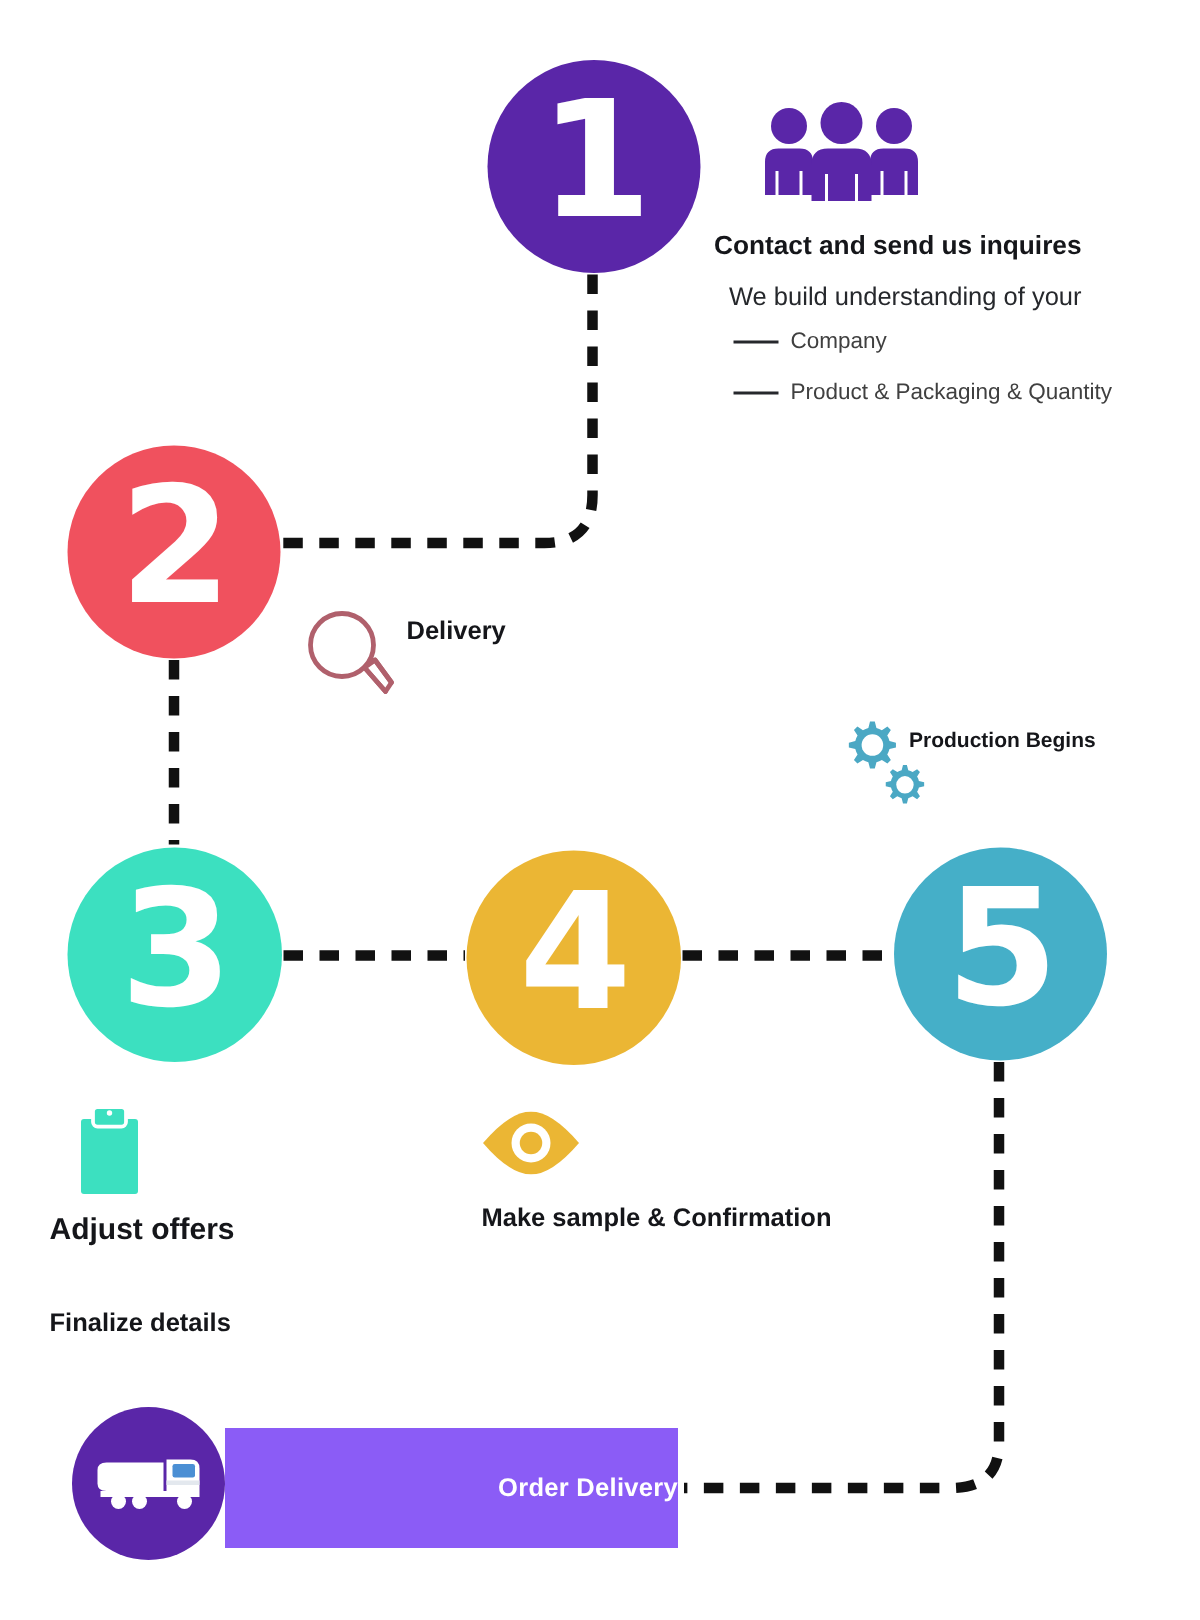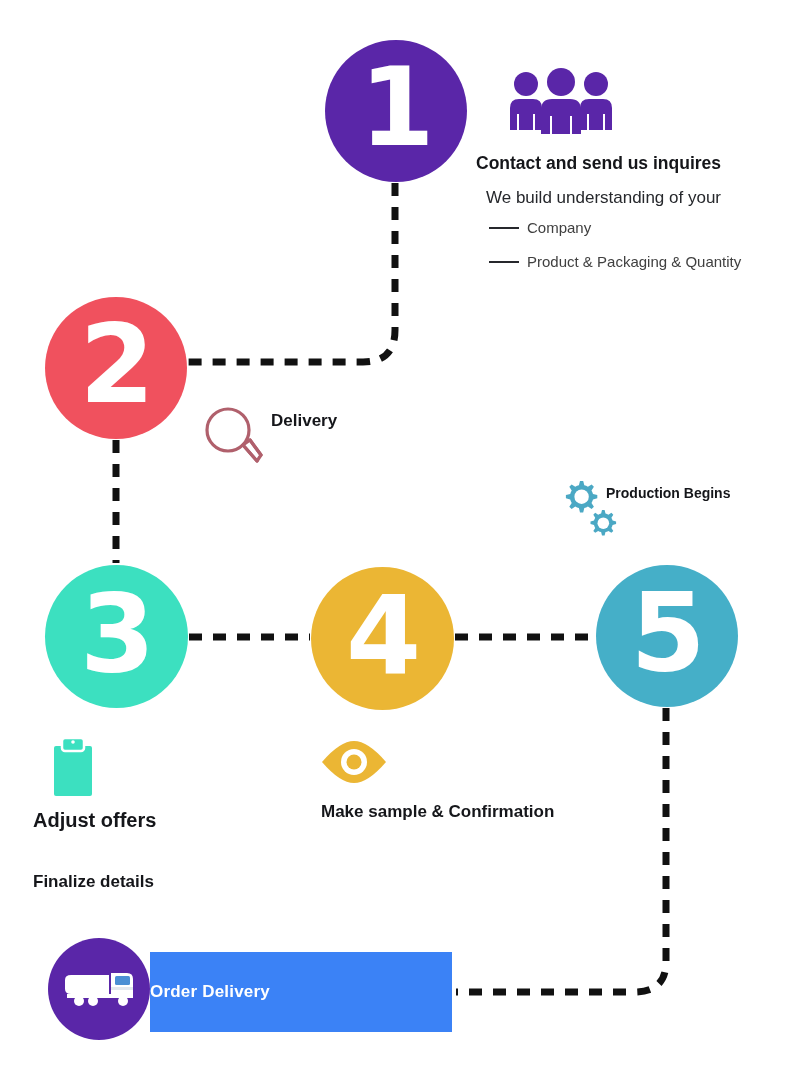--- a/index.html
+++ b/index.html
@@ -109,24 +109,24 @@
   #people-icon { left: 508px; top: 68px; width: 106px; height: 66px; }
   #magnifier-icon { left: 203px; top: 405px; width: 62px; height: 68px; }
   #gears-icon { left: 561px; top: 479px; width: 60px; height: 62px; }
   #clipboard-icon { left: 50px; top: 736px; width: 46px; height: 62px; }
   #eye-icon { left: 320px; top: 741px; width: 68px; height: 42px; }
 
   
   #delivery-bar {
     left: 150px; top: 952px;
     width: 302px; height: 80px;
-    background: #3b82f6;
-    display: flex;
-    align-items: center;
-    justify-content: flex-start;
+    background: #8b5cf6;
+    display: flex;
+    align-items: center;
+    justify-content: flex-end;
   }
   #delivery-label {
     font-family: "Liberation Sans", sans-serif;
     font-weight: 700;
     font-size: 17px;
     color: #ffffff;
     letter-spacing: 0.2px;
     white-space: nowrap;
   }
   #delivery-circle {

